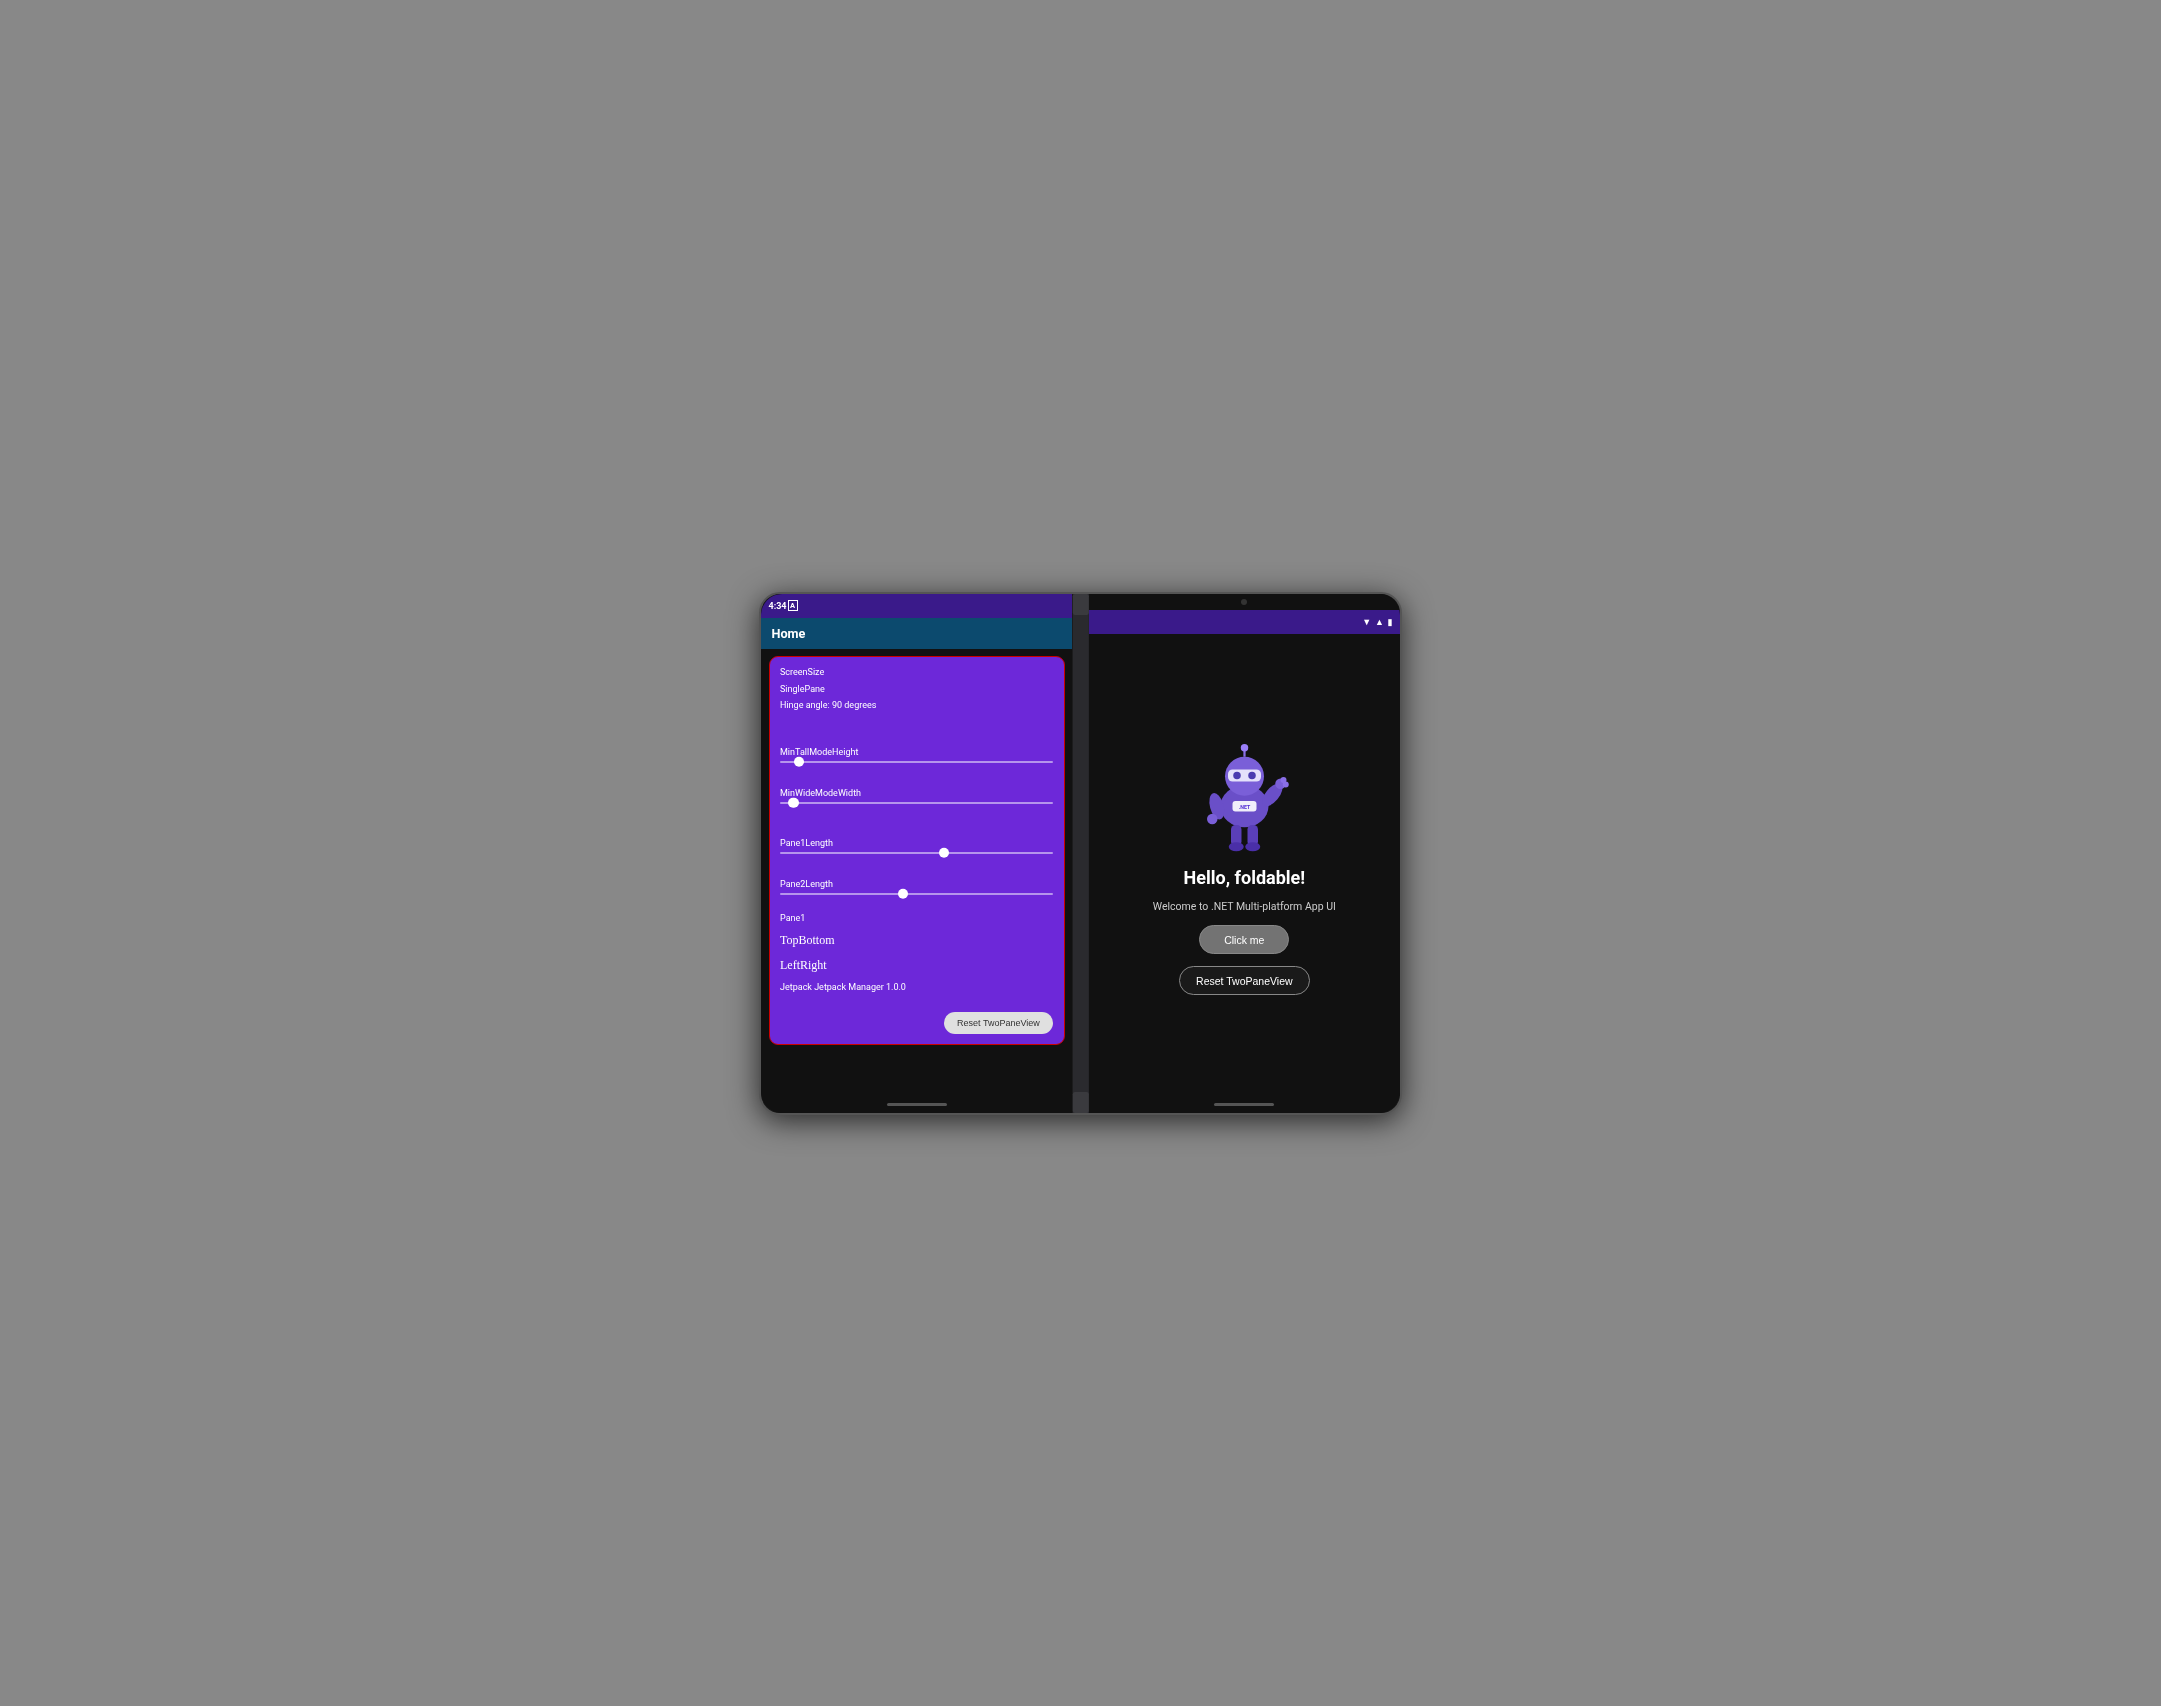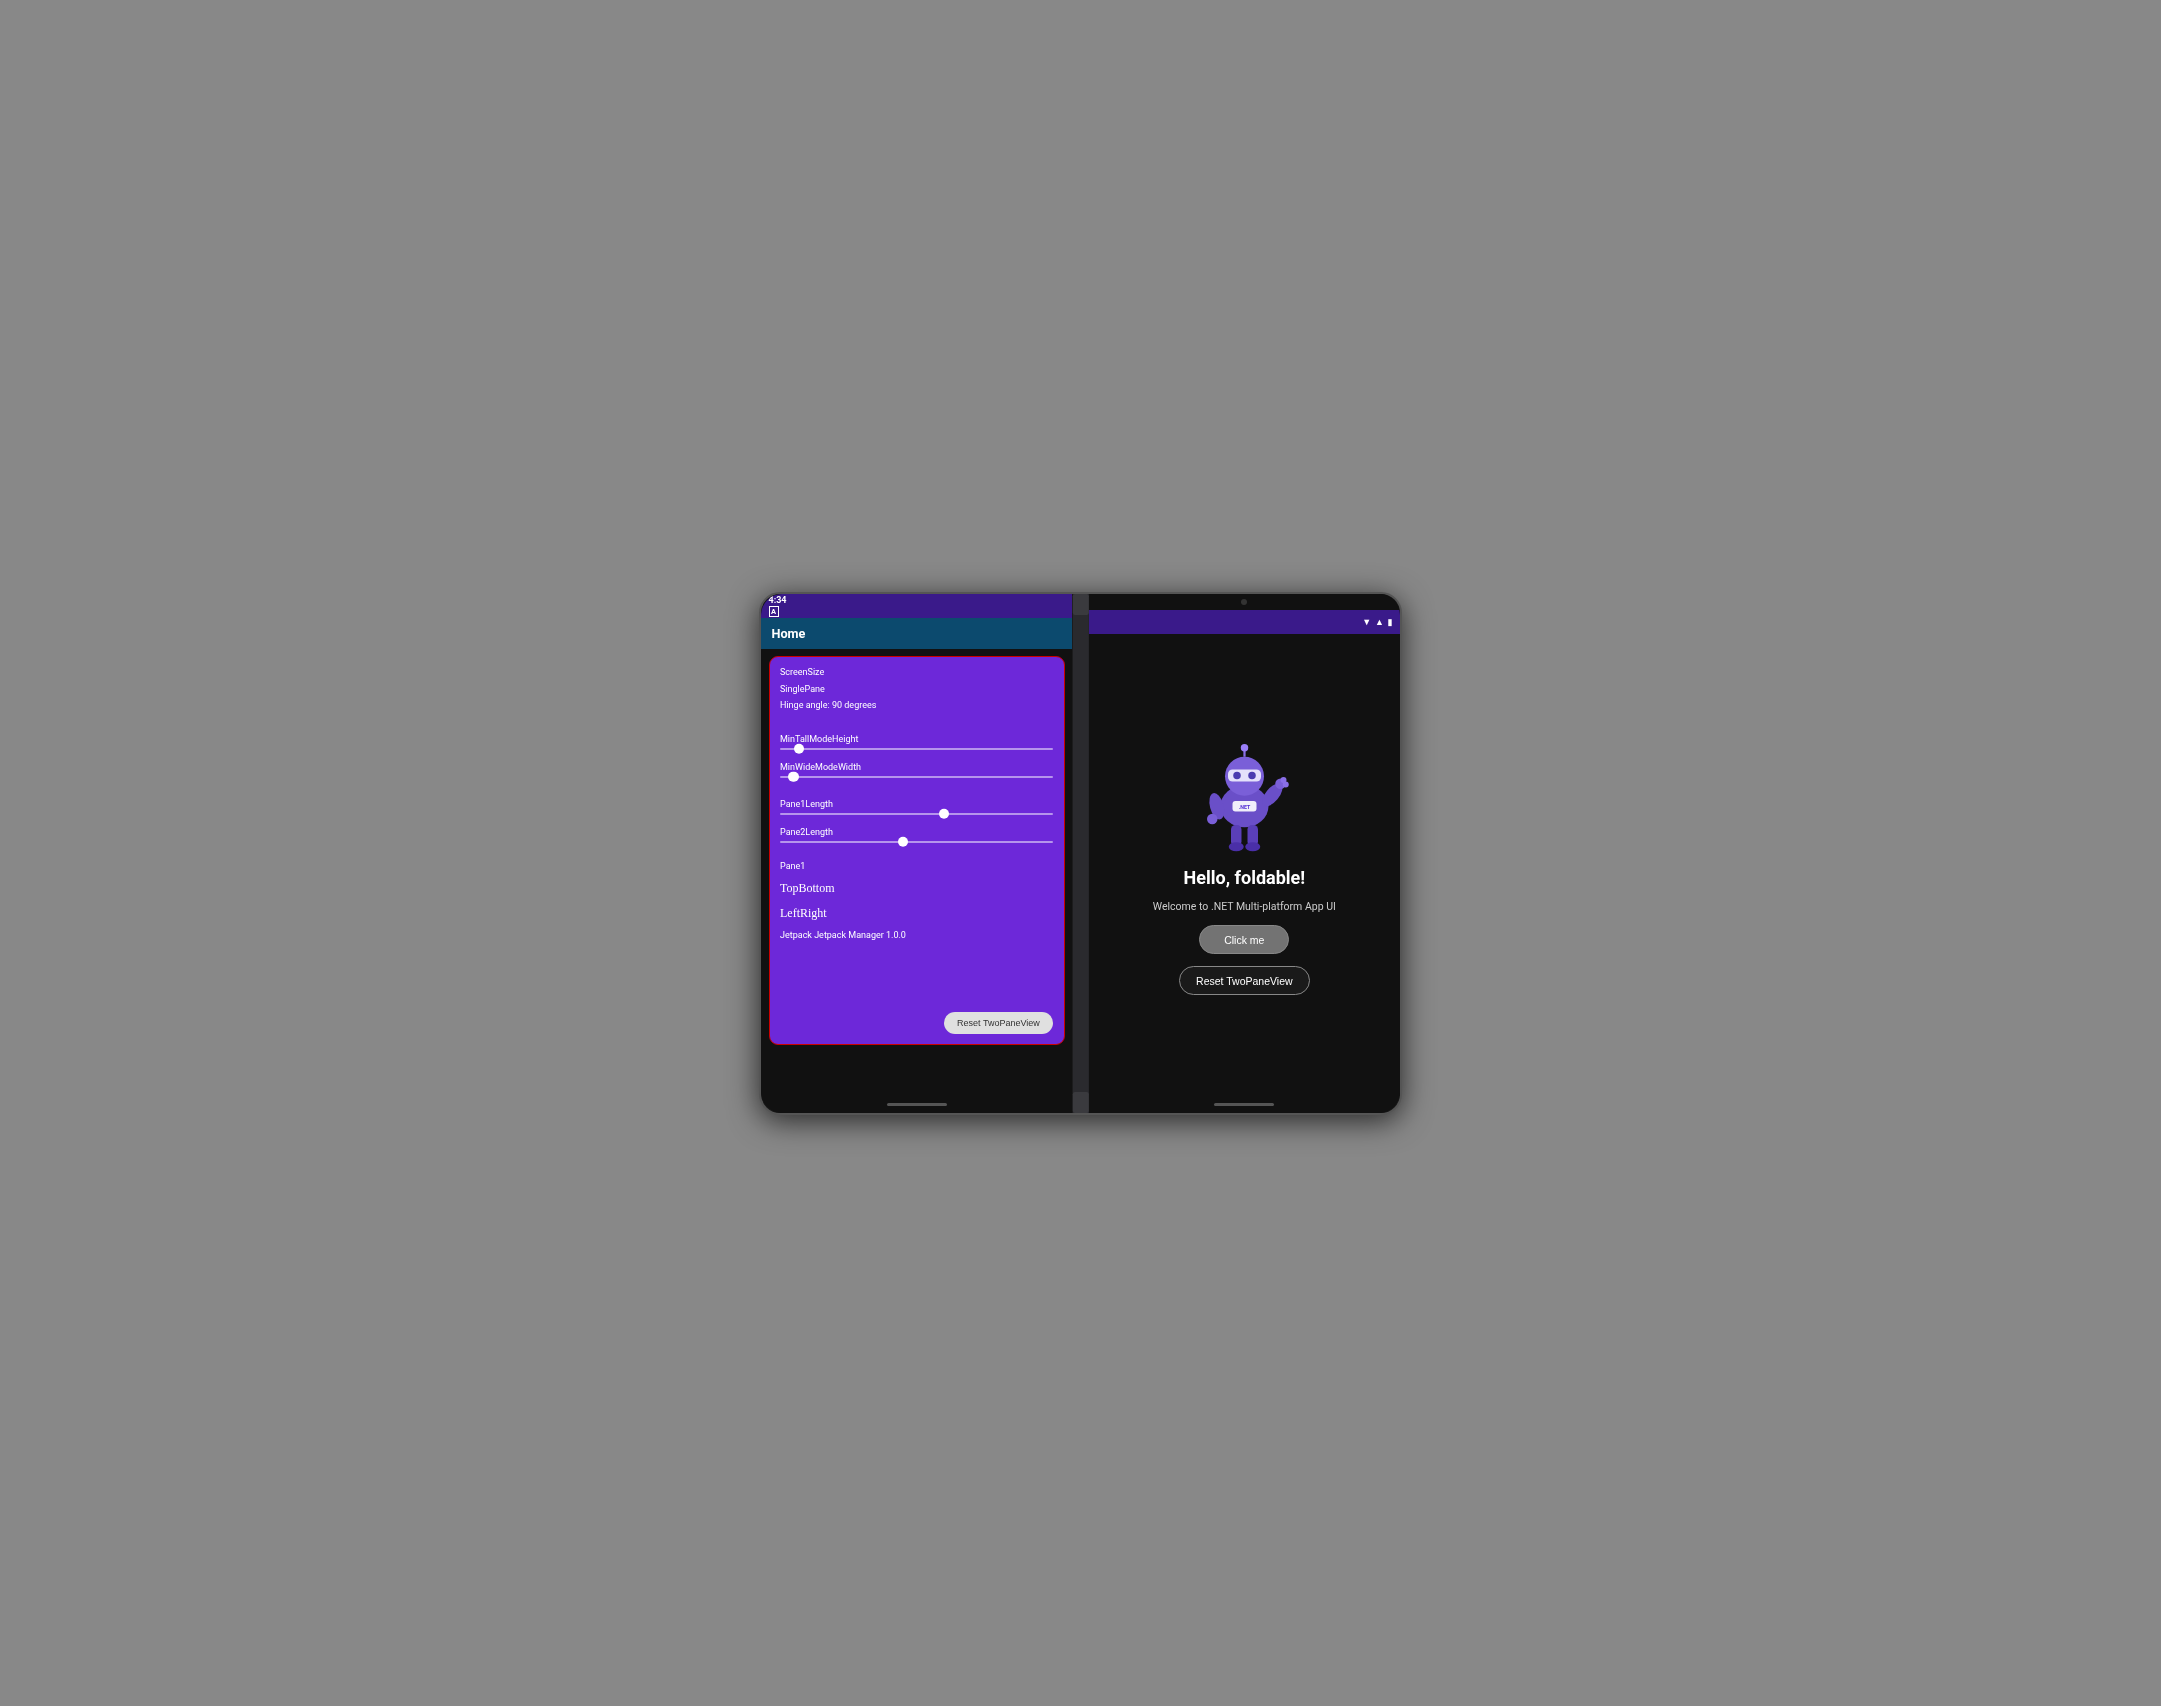--- a/index.html
+++ b/index.html
@@ -75,23 +75,22 @@
       background: #3a1a8a;
       height: 24px;
       display: flex;
       align-items: center;
       padding: 0 7.5px;
       flex-shrink: 0;
     }
 
     .status-bar-left {
       display: flex;
-      align-items: flex-start;
+      align-items: flex-end;
       gap: 1px;
-      flex-direction: column;
     }
 
     .status-time {
       color: white;
       font-size: 9px;
       font-weight: bold;
     }
 
     .status-icon-a {
       color: white;
@@ -152,21 +151,21 @@
       color: white;
       font-size: 9px;
       line-height: 1.5;
     }
 
     .section-gap { height: 6px; }
 
     .slider-label {
       color: white;
       font-size: 9px;
-      margin-top: 9px;
+      margin-top: 22px;
     }
 
     .slider-row {
       display: flex;
       align-items: center;
       margin-top: 1.5px;
     }
 
     .slider-track {
       flex: 1;

